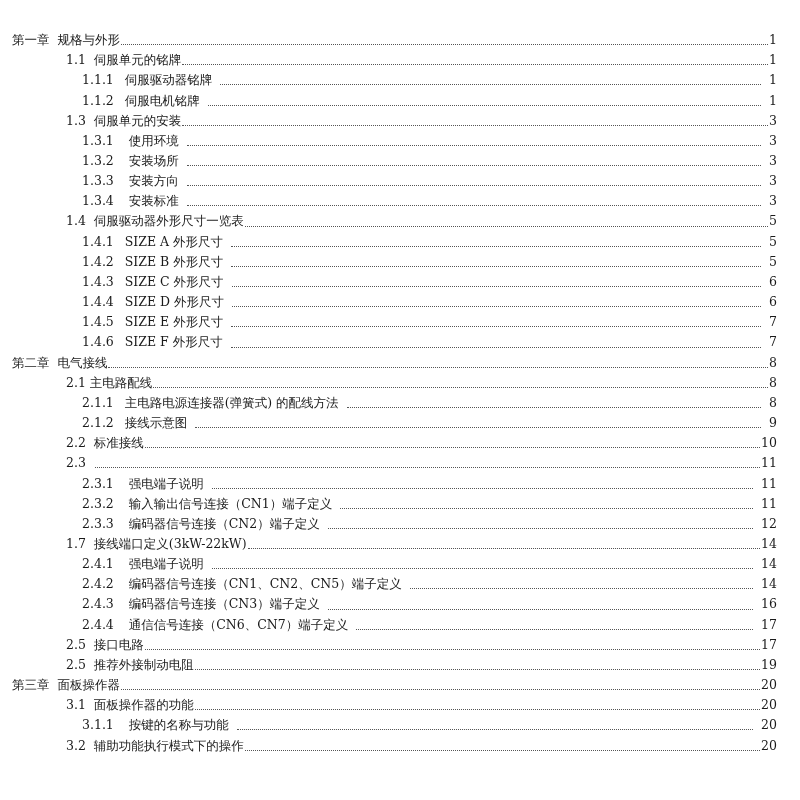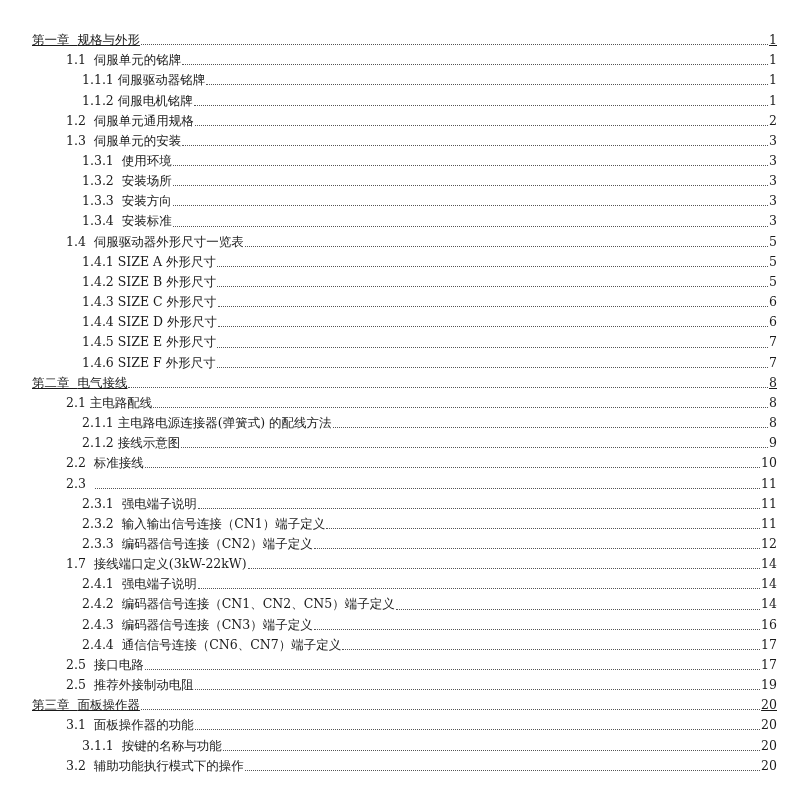--- a/index.html
+++ b/index.html
@@ -1,23 +1,23 @@
 <!DOCTYPE html>
 <html><head>
 <meta charset="utf-8">
 <style>
   html, body { margin: 0; padding: 0; background: #ffffff; }
   body { width: 800px; height: 800px; overflow: hidden; position: relative;
          font-family: "DejaVu Serif", "Liberation Serif", serif; color: #1a1a1a; }
   .toc { position: absolute; left: 0; top: 30px; width: 800px; }
   .row { position: relative; height: 20.16px; display: flex; align-items: center;
          font-size: 12.5px; line-height: 20px; box-sizing: border-box; padding-right: 23px; }
-  .row.l1 { padding-left: 32px; text-decoration: underline; }
+  .row.l1 { padding-left: 12px; }
   .row.l2 { padding-left: 66px; }
-  .row.l3 { padding-left: 82px; }
+  .row.l3 { padding-left: 82px; gap: 7px; }
   .num { white-space: pre; }
   .title { white-space: nowrap; text-align: center; }
   .num + .title { margin-left: 0; }
   .leader { flex: 1 1 auto; height: 1px; margin: 0 1px; align-self: flex-end; margin-bottom: 5px;
             border-bottom: 1px dotted #555; }
   .page { white-space: nowrap; text-align: right; min-width: 8px; }
   .row.cut { opacity: 1; height: 14px; overflow: hidden; align-items: flex-start; }
 </style>
 </head>
 <body>
@@ -41,26 +41,20 @@
       <span class="leader"></span>
       <span class="page">1</span>
     </div>
     <div class="row l3">
       <span class="num">1.1.2 </span>
       <span class="title">伺服电机铭牌</span>
       <span class="leader"></span>
       <span class="page">1</span>
     </div>
     <div class="row l2">
-      <span class="num">1.2  </span>
-      <span class="title">伺服单元通用规格</span>
-      <span class="leader"></span>
-      <span class="page">2</span>
-    </div>
-    <div class="row l2">
       <span class="num">1.3  </span>
       <span class="title">伺服单元的安装</span>
       <span class="leader"></span>
       <span class="page">3</span>
     </div>
     <div class="row l3">
       <span class="num">1.3.1  </span>
       <span class="title">使用环境</span>
       <span class="leader"></span>
       <span class="page">3</span>

